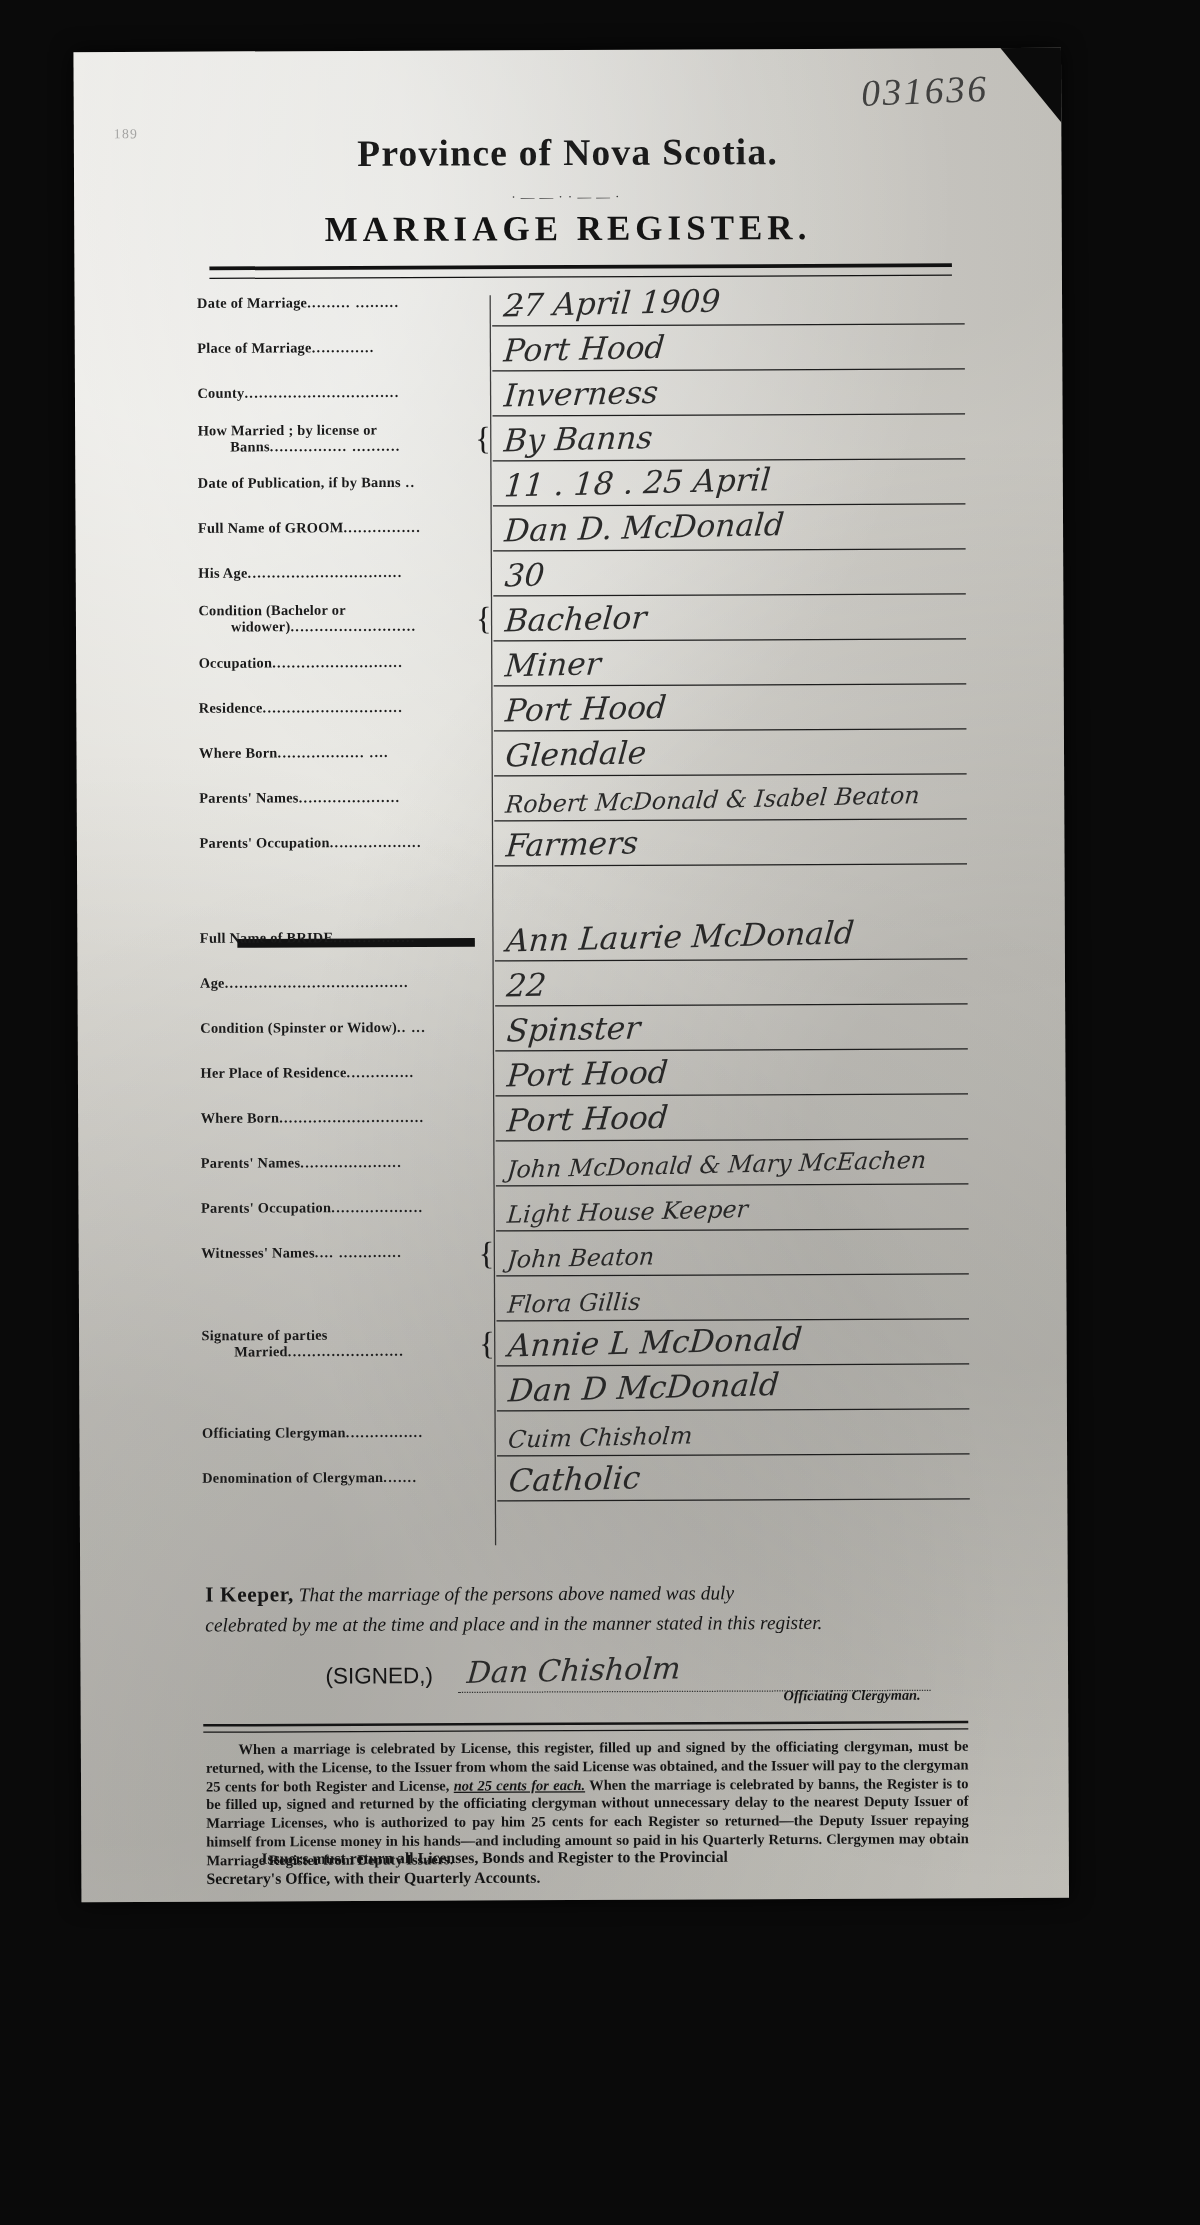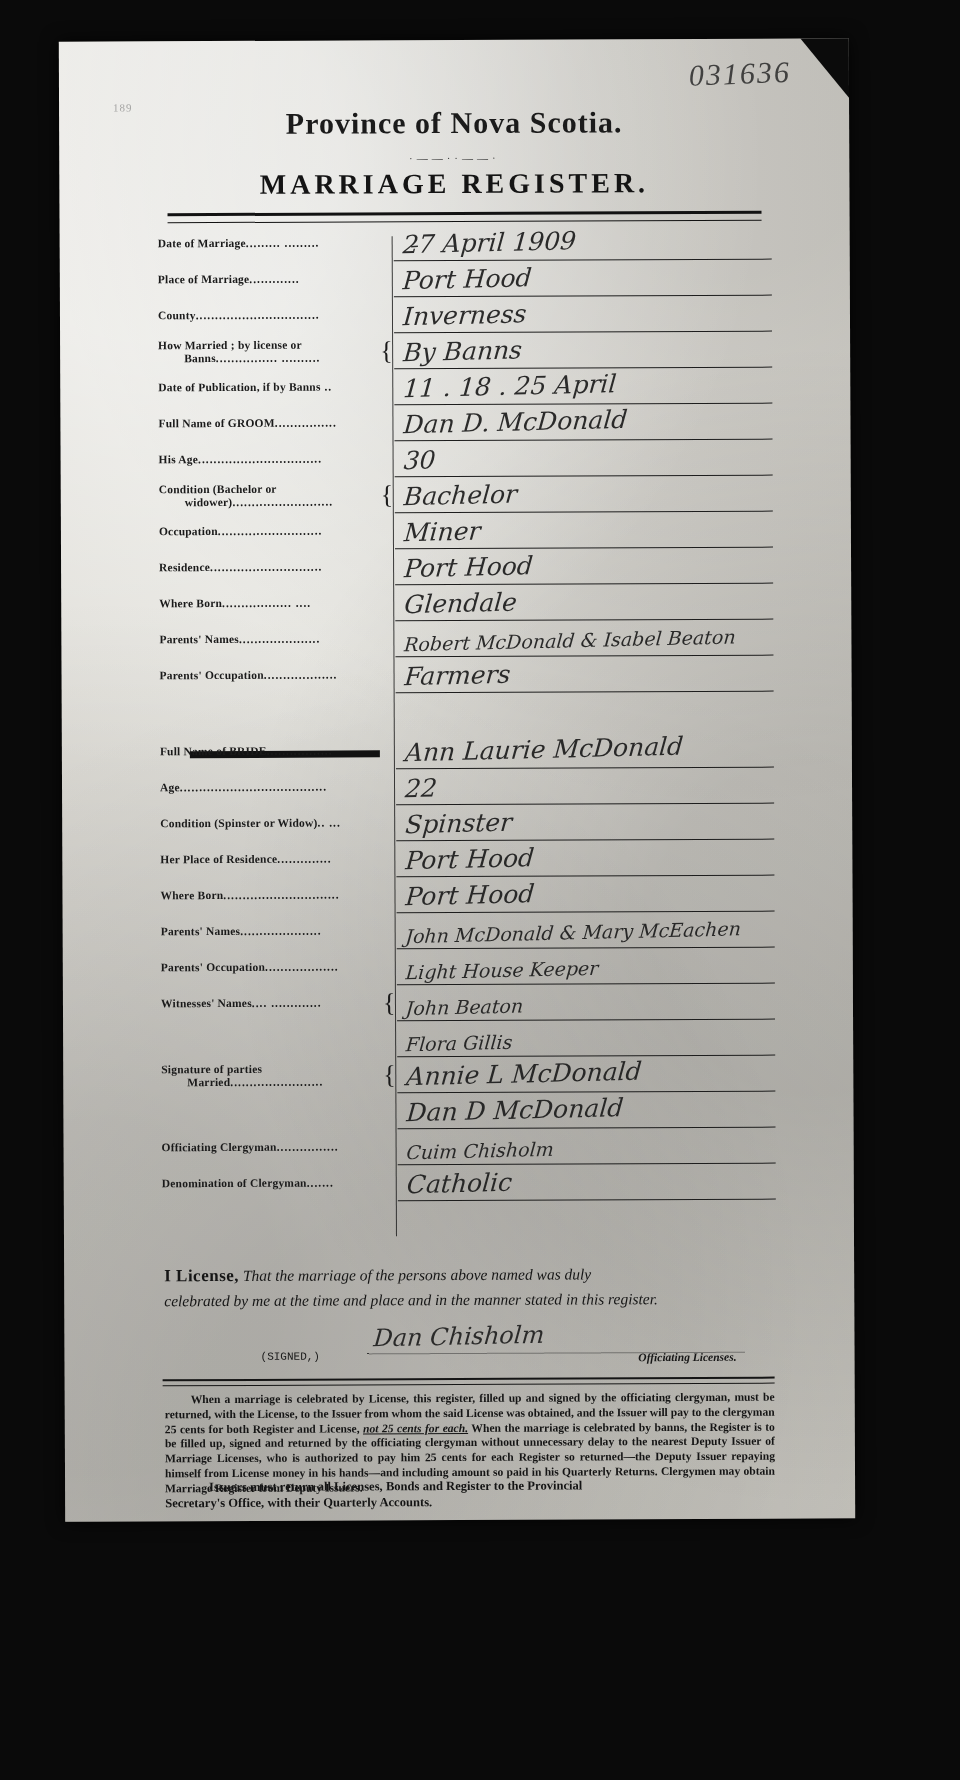--- a/index.html
+++ b/index.html
@@ -216,24 +216,23 @@
     position: absolute;
     left: 196px;
     right: 110px;
     top: 1282px;
     height: 30px;
   }
   #signed-label {
     position: absolute;
     left: 0;
     top: 8px;
-    font-family: Liberation Mono, monospace;
-    font-size: 11px;
+    font-family: Liberation Sans, sans-serif;
+    font-size: 18px;
     color: #161616;
-    margin-top: 20px;
   }
   #signed-line {
     position: absolute;
     left: 106px;
     right: 0;
     bottom: -2px;
     border-bottom: 1px dotted #333;
     height: 28px;
   }
   #signed-line span {
@@ -294,21 +293,21 @@
     font-size: 12.6px;
     font-weight: bold;
     color: #141414;
     line-height: 1.3;
   }
   #closing .indent { padding-left: 44px; }
 
   
   #faint-stamp {
     position: absolute;
-    left: 54px;
+    left: 32px;
     top: 60px;
     font-size: 11px;
     color: #6a6a6a;
     opacity: .55;
     letter-spacing: 1px;
   }
 </style>
 </head>
 <body>
 
@@ -497,32 +496,32 @@
           <div class="row">
             <div class="label">Denomination of Clergyman<span class="dots">.......</span></div>
             <div class="value">
               <span>Catholic</span>
             </div>
           </div>
         </div>
     </div>
 
     <div id="certify">
-      <span class="bold-word">I License,</span>
+      <span class="bold-word">I Keeper,</span>
       <span>That the marriage of the persons above named was duly</span><br>
       <span>celebrated by me at the time and place and in the manner stated in this register.</span>
     </div>
 
     <div id="signed-row">
       <div id="signed-label">(SIGNED,)</div>
       <div id="signed-line">
         <span>Dan Chisholm</span>
       </div>
     </div>
-    <div id="signed-caption">Officiating Licenses.</div>
+    <div id="signed-caption">Officiating Clergyman.</div>
 
     <div id="rule-bottom"></div>
 
     <div id="fineprint"><span class="indent"></span>When a marriage is celebrated by License, this register, filled up and signed by the officiating clergyman, must be returned, with the License, to the Issuer from whom the said License was obtained, and the Issuer will pay to the clergyman 25 cents for both Register and License, <em>not 25 cents for each.</em> When the marriage is celebrated by banns, the Register is to be filled up, signed and returned by the officiating clergyman without unnecessary delay to the nearest Deputy Issuer of Marriage Licenses, who is authorized to pay him 25 cents for each Register so returned—the Deputy Issuer repaying himself from License money in his hands—and including amount so paid in his Quarterly Returns.  Clergymen may obtain Marriage Register from Deputy Issuers.</div>
 
     <div id="closing">
       <span class="indent">Issuers must return all Licenses, Bonds and Register to the Provincial</span><br>
       <span>Secretary's Office, with their Quarterly Accounts.</span>
     </div>
 

